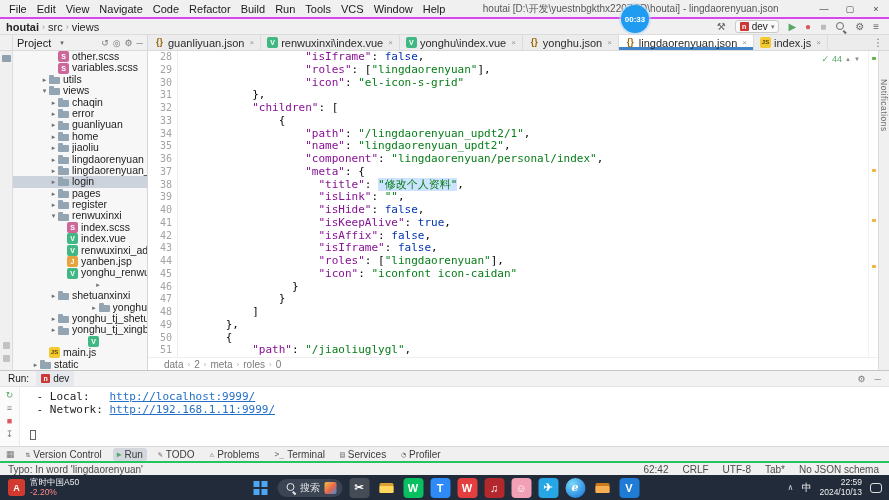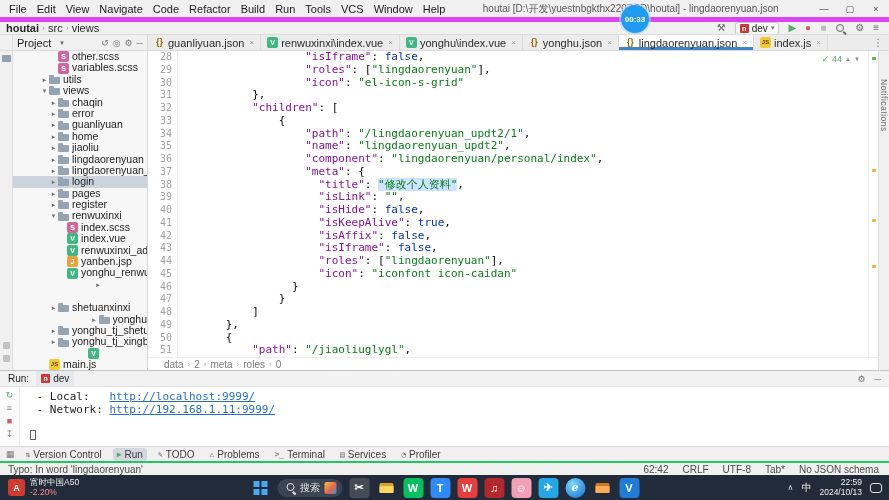--- a/index.html
+++ b/index.html
@@ -9,21 +9,21 @@
 
 
 .titlebar{height:17px;flex:none;display:flex;align-items:center;background:#f0f0f0;padding-left:4px}
 #menubar{display:flex}
 .menu-item{padding:0 5px;font-size:11px;color:#1a1a1a}
 .win-title{flex:1;text-align:center;font-size:10px;color:#565656;white-space:nowrap;overflow:hidden}
 #wctrls{display:flex}
 .winbtn{width:26px;text-align:center;color:#444;font-size:9px}
 
 
-.toolbar{height:17px;flex:none;display:flex;align-items:center;background:#f0f0f0;padding:0 10px 0 6px;border-top:5px solid #d946ef}
+.toolbar{height:17px;flex:none;display:flex;align-items:center;background:#f0f0f0;padding:0 10px 0 6px;border-top:2px solid #d946ef}
 #navbar{display:flex;align-items:center;gap:3px}
 .nav-item{color:#262626}
 #navbar .nav-item:first-child{font-weight:bold}
 .nav-sep{color:#9a9a9a;font-size:9px}
 .tspacer{flex:1}
 #actions{display:flex;align-items:center;gap:9px}
 .act{font-size:10px;color:#666;line-height:10px}
 .run-chip{display:flex;align-items:center;gap:3px;background:#f9f9f9;border:1px solid #c9c9c9;border-radius:3px;padding:0 4px;height:13px;font-size:10px;color:#222}
 .npm-ico{width:9px;height:9px;background:#CB3837;color:#fff;font-size:7px;line-height:9px;text-align:center;border-radius:1px;font-weight:bold}
 .chip-caret{font-size:7px;color:#777}
@@ -354,21 +354,21 @@
           <div class="trow" style="padding-left: 45px;">
             <span class="tch"> </span>
             <span class="fi fi-vue">V</span>
             <span class="tlabel">yonghu_renwuxinxi...</span>
           </div>
           <div class="trow" style="padding-left: 36px; flex-direction: column;">
             <span class="tch">▸</span>
             <span class="ficon folder"></span>
             <span class="tlabel">resetPass</span>
           </div>
-          <div class="trow" style="padding-left: 36px; margin-top: 12px;">
+          <div class="trow" style="padding-left: 36px;">
             <span class="tch">▸</span>
             <span class="ficon folder"></span>
             <span class="tlabel">shetuanxinxi</span>
           </div>
           <div class="trow" style="padding-left: 36px; justify-content: flex-end;">
             <span class="tch">▸</span>
             <span class="ficon folder"></span>
             <span class="tlabel">yonghu</span>
           </div>
           <div class="trow" style="padding-left: 36px;">

